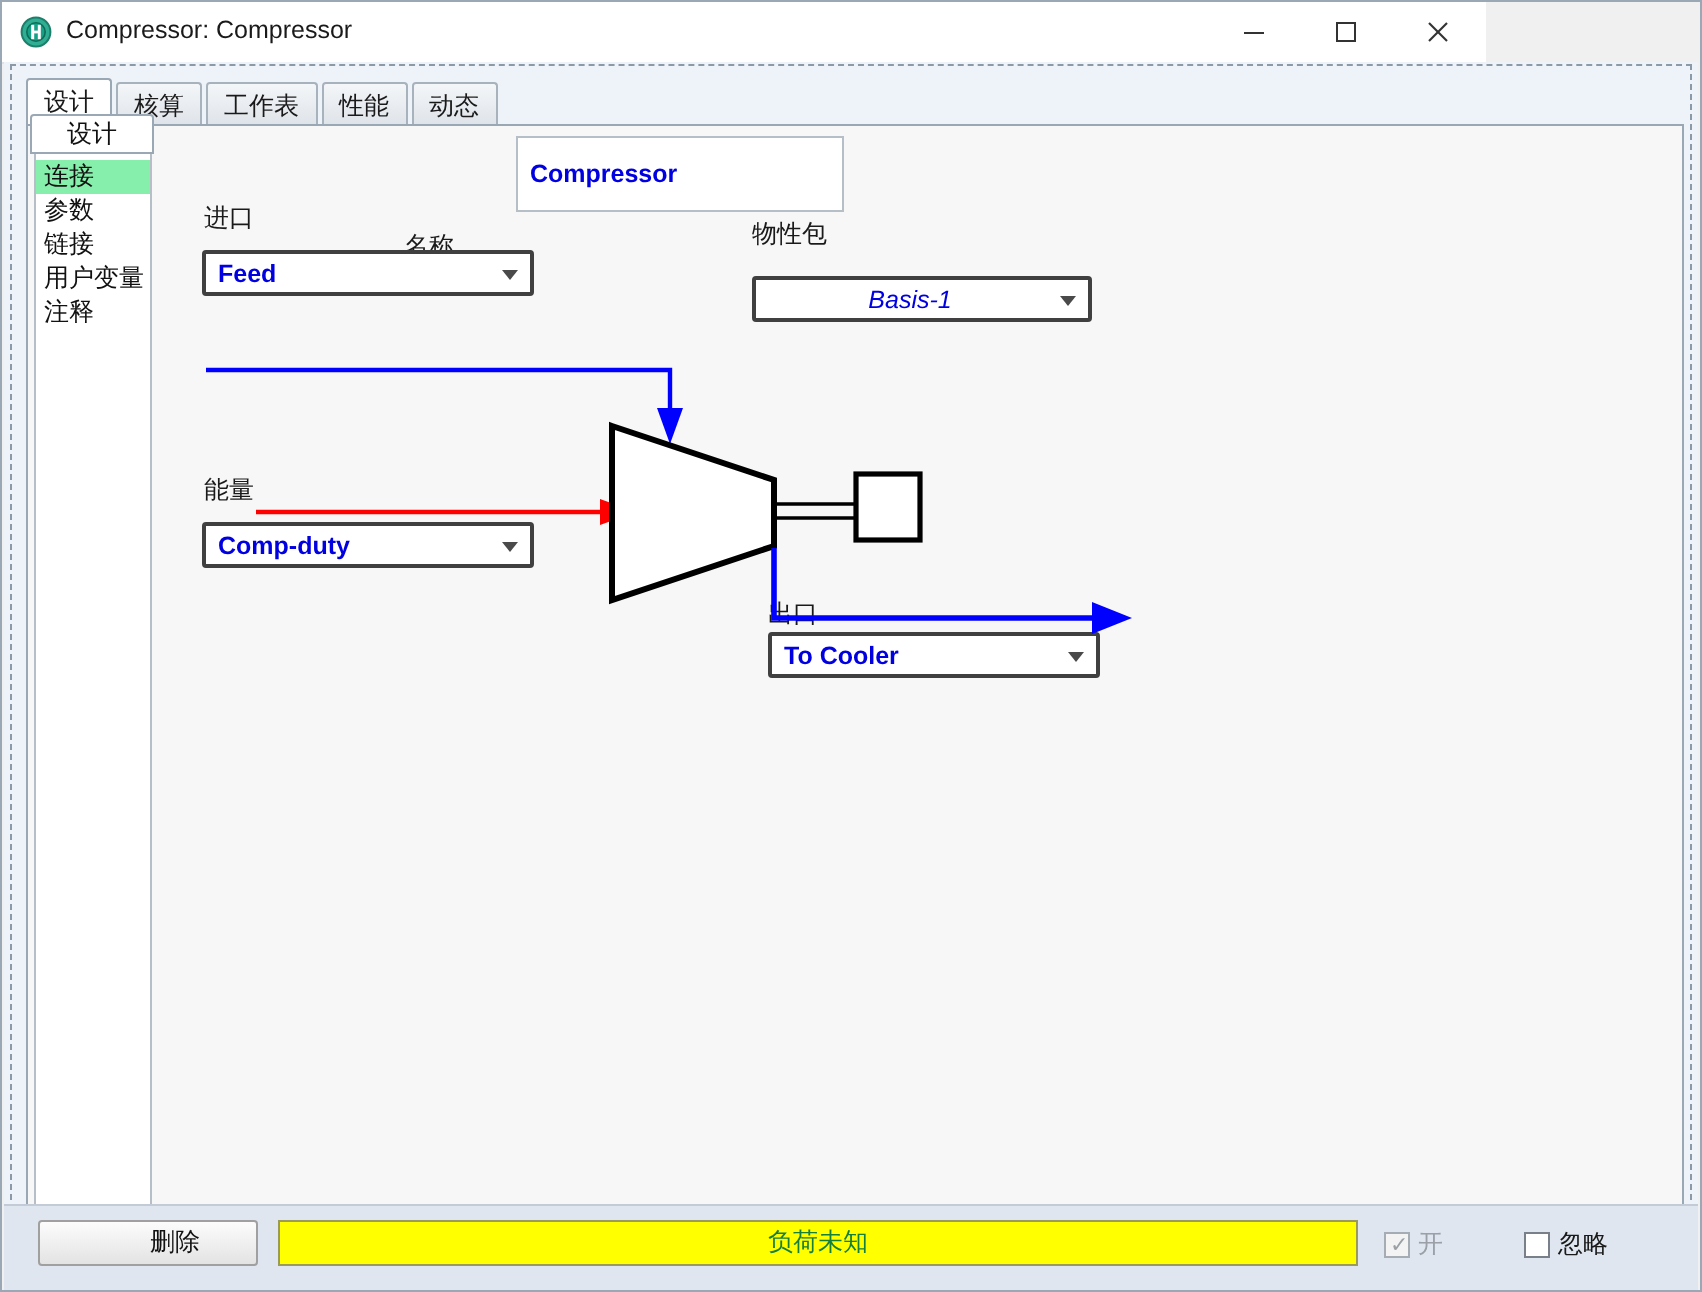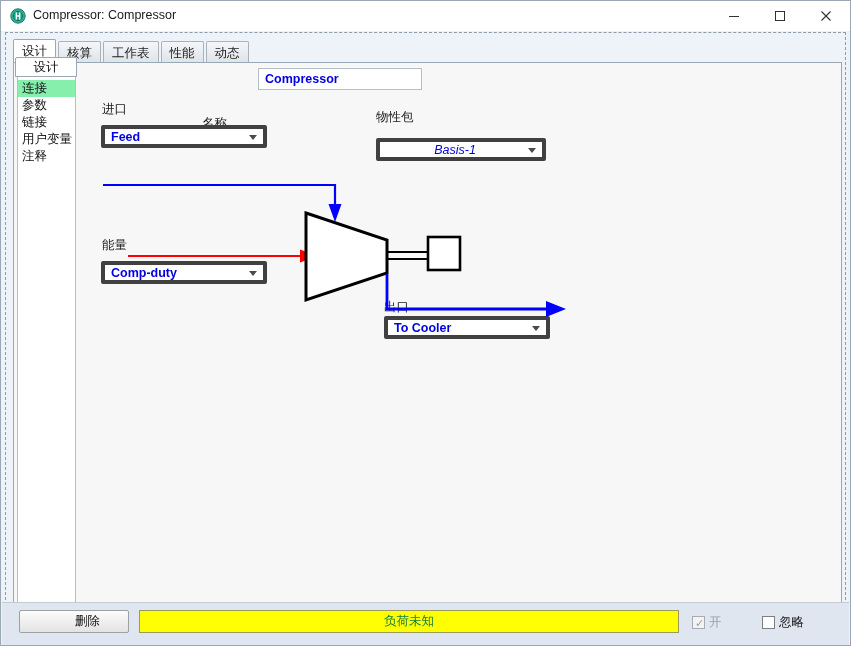--- a/index.html
+++ b/index.html
@@ -21,21 +21,21 @@
     width: 851px; height: 646px;
     box-sizing: border-box;
     border: 1px solid #9aa7b4;
     background: #f0f0f0;
   }
 
   
   #titlebar {
     position: absolute;
     left: 0; top: 0;
-    width: 849px; height: 30px;
+    width: 742px; height: 30px;
     background: #ffffff;
     border-bottom: 1px solid #dfe3e8;
   }
   #app-icon {
     position: absolute; left: 9px; top: 7px;
     width: 16px; height: 16px;
   }
   #title-text {
     position: absolute; left: 32px; top: 7px;
     font-size: 12.5px;
@@ -164,21 +164,21 @@
     color: #0000e0;
     font-weight: bold;
     padding: 0 6px;
     display: flex; align-items: center;
     white-space: nowrap;
   }
   .combo {
     position: absolute;
     box-sizing: border-box;
     background: #ffffff;
-    border: 4px solid #404040;
+    border: 2px solid #404040;
     border-radius: 2px;
     font-size: 12.5px;
     color: #0000e0;
     font-weight: bold;
     padding: 0 18px 0 6px;
     display: flex; align-items: center;
     white-space: nowrap;
   }
   .combo .arrow {
     position: absolute;
@@ -313,21 +313,21 @@
         <div id="nav-list">
           <div class="nav-item selected">连接</div>
           <div class="nav-item">参数</div>
           <div class="nav-item">链接</div>
           <div class="nav-item">用户变量</div>
           <div class="nav-item">注释</div>
         </div>
       </div>
 
       <div class="lbl" style="left:188px; top:12px;margin-top:40px;">名称</div>
-      <div class="textbox" style="left:244px; top:5px; width:164px; height:22px;">Compressor</div>
+      <div class="textbox" style="left:244px; top:5px; width:164px; height:38px;">Compressor</div>
 
       <div class="lbl" style="left:88px; top:38px;">进口</div>
       <div class="combo" style="left:87px; top:62px; width:166px; height:23px;">
         <span>Feed</span>
         <span class="arrow"></span>
       </div>
 
       <div class="lbl" style="left:362px; top:46px;">物性包</div>
       <div class="combo italic-val" style="left:362px; top:75px; width:170px; height:23px;">
         <span>Basis-1</span>

